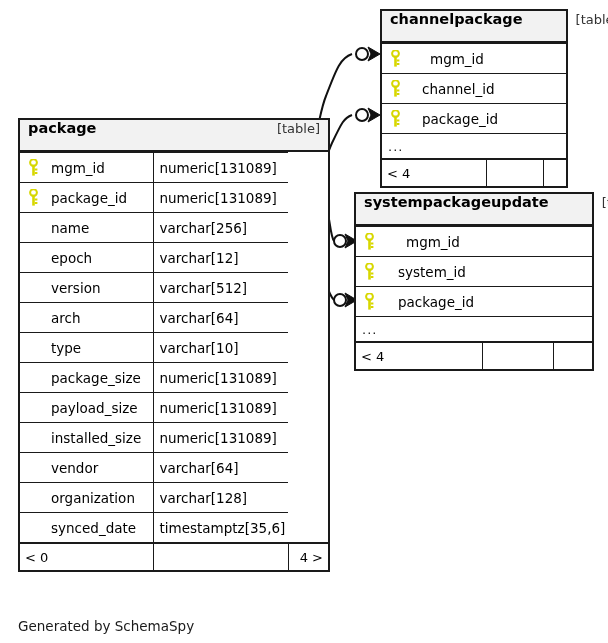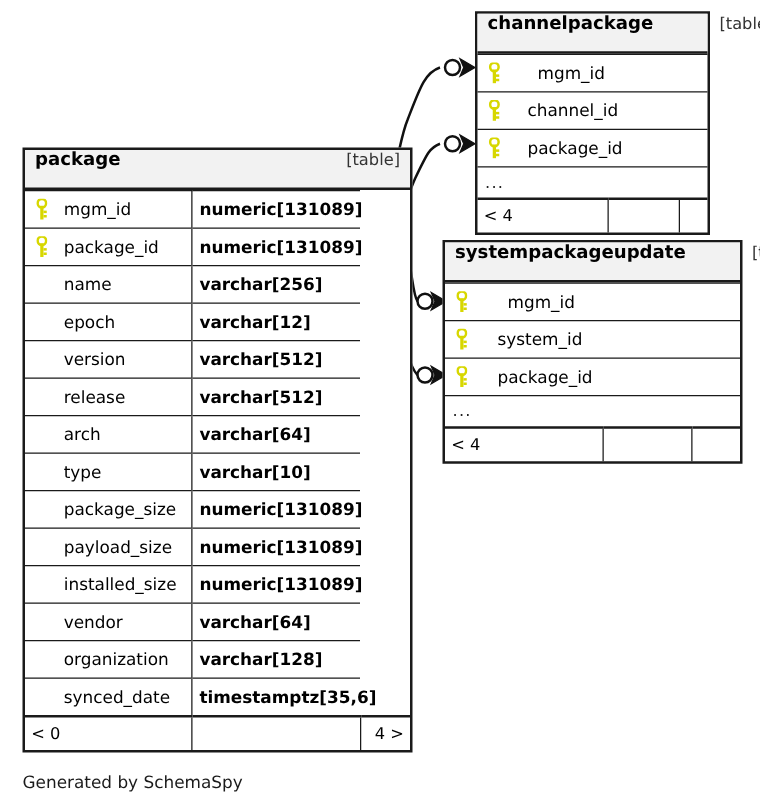--- a/index.html
+++ b/index.html
@@ -73,21 +73,20 @@
     vertical-align: middle;
   }
   td.col-type {
     height: 29px;
     border-top: 1px solid #1a1a1a;
     padding: 0 4px 0 6px;
     font-size: 13.5px;
     color: #000000;
     white-space: nowrap;
     vertical-align: middle;
-    font-weight: bold;
   }
   td.col-name.nokeycol {
     border-right: none;
   }
   .name-wrap {
     display: flex;
     align-items: center;
   }
   .key-slot {
     width: 18px;
@@ -237,29 +236,20 @@
                 <span class="key-slot"></span>
               <span class="name-txt">version</span>
               </span>
           </td>
           <td class="col-type">varchar[512]</td>
         </tr>
         <tr>
           <td class="col-name">
             <span class="name-wrap">
                 <span class="key-slot"></span>
-              <span class="name-txt">release</span>
-              </span>
-          </td>
-          <td class="col-type">varchar[512]</td>
-        </tr>
-        <tr>
-          <td class="col-name">
-            <span class="name-wrap">
-                <span class="key-slot"></span>
               <span class="name-txt">arch</span>
               </span>
           </td>
           <td class="col-type">varchar[64]</td>
         </tr>
         <tr>
           <td class="col-name">
             <span class="name-wrap">
                 <span class="key-slot"></span>
               <span class="name-txt">type</span>

